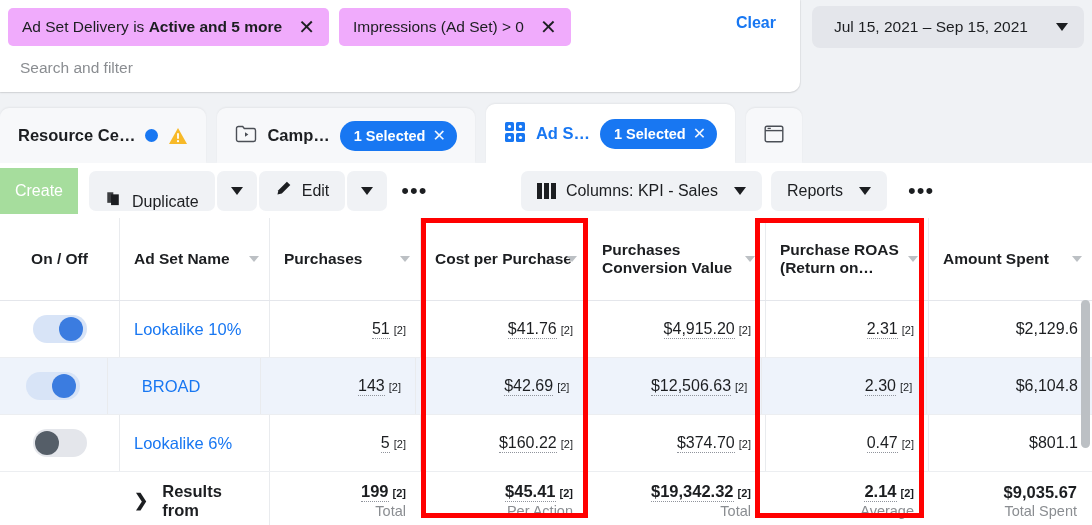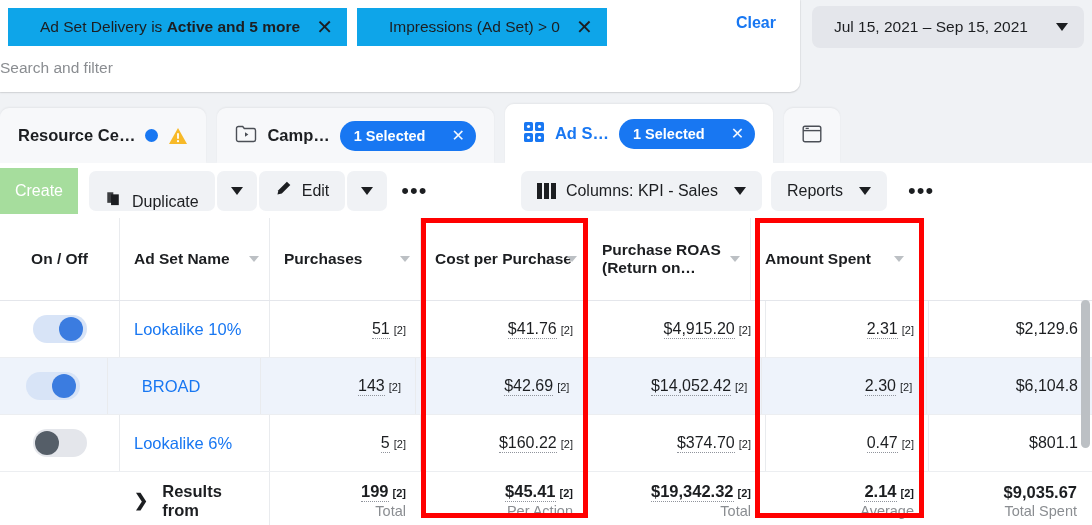--- a/index.html
+++ b/index.html
@@ -13,31 +13,31 @@
 
   
   .filter-panel {
     position:absolute; left:0; top:0; width:800px; height:92px;
     background:#fff; border-bottom-right-radius:10px;
     box-shadow:0 1px 2px rgba(0,0,0,.10), 0 0 0 1px rgba(0,0,0,.04);
   }
   .pill-row { display:flex; align-items:center; gap:10px; padding:8px 8px 0 8px; height:46px; }
   .pill {
     display:flex; align-items:center; gap:14px;
-    background:#0ea5e9; border-radius:0;
-    height:38px; padding:0 12px 0 32px;
+    background:#f0abfc; border-radius:5px;
+    height:38px; padding:0 12px 0 14px;
     font-size:15.5px; color:#1c1e21; white-space:nowrap;
   }
   .pill b { font-weight:700; }
   .pill .x {
     font-size:20px; line-height:1; color:#1c1e21; font-weight:300;
     cursor:pointer; padding:0 2px;
   }
   .search-row {
-    padding:0 0 0 0; height:44px; display:flex; align-items:center;
+    padding:0 0 0 20px; height:44px; display:flex; align-items:center;
   }
   .search-row input {
     border:0; outline:0; background:transparent;
     font-family:"Liberation Sans", sans-serif;
     font-size:15.5px; color:#1c1e21; width:600px;
   }
   .search-row input::placeholder { color:#8a8d91; }
   .clear-link {
     position:absolute; right:24px; top:14px;
     color:#1877f2; font-size:16px; font-weight:600; cursor:pointer;
@@ -62,21 +62,21 @@
   .tab {
     height:55px; display:flex; align-items:center; gap:10px;
     background:#f7f8fa; border-radius:9px 9px 0 0;
     padding:0 18px; margin-right:6px; white-space:nowrap;
     font-size:16.5px; font-weight:700; color:#1c1e21; cursor:pointer;
     box-shadow:0 -1px 2px rgba(0,0,0,.05);
   }
   .tab.active { background:#fff; height:59px; }
   .tab.tab-adset .tab-label { color:#1877f2; }
   .badge {
-    display:flex; align-items:center; gap:26px;
+    display:flex; align-items:center; gap:7px;
     background:#1877f2; color:#fff; border-radius:999px;
     height:30px; padding:0 11px 0 14px; font-size:14.5px; font-weight:600;
   }
   .badge .bx { font-size:16px; font-weight:400; opacity:.95; }
   .dot-blue { width:13px; height:13px; border-radius:50%; background:#1877f2; }
   .warn-tri { width:20px; height:18px; }
 
   
   .toolbar {
     position:absolute; left:0; top:163px; width:1092px; height:55px;
@@ -289,20 +289,24 @@
         <span class="caret sm gray sorter"></span>
       </div>
       <div class="cell c-pur">
         <span>Purchases</span>
         <span class="caret sm gray sorter"></span>
       </div>
       <div class="cell c-cpp">
         <span>Cost per Purchase</span>
         <span class="caret sm gray sorter"></span>
       </div>
+      <div class="cell c-pcv">
+        <span>Purchases Conversion Value</span>
+        <span class="caret sm gray sorter"></span>
+      </div>
       <div class="cell c-roas">
         <span>Purchase ROAS (Return on…</span>
         <span class="caret sm gray sorter"></span>
       </div>
       <div class="cell c-spent">
         <span>Amount Spent</span>
         <span class="caret sm gray sorter"></span>
       </div>
     </div>
 
@@ -360,21 +364,21 @@
           </span>
       </div>
       <div class="cell c-cpp num">
         <span class="val">
             <span class="v">$42.69</span>
             <span class="sup">[2]</span>
           </span>
       </div>
       <div class="cell c-pcv num">
         <span class="val">
-            <span class="v">$14,052.42</span>
+            <span class="v">$12,506.63</span>
             <span class="sup">[2]</span>
           </span>
       </div>
       <div class="cell c-roas num">
         <span class="val">
             <span class="v">2.30</span>
             <span class="sup">[2]</span>
           </span>
       </div>
       <div class="cell c-spent num">

